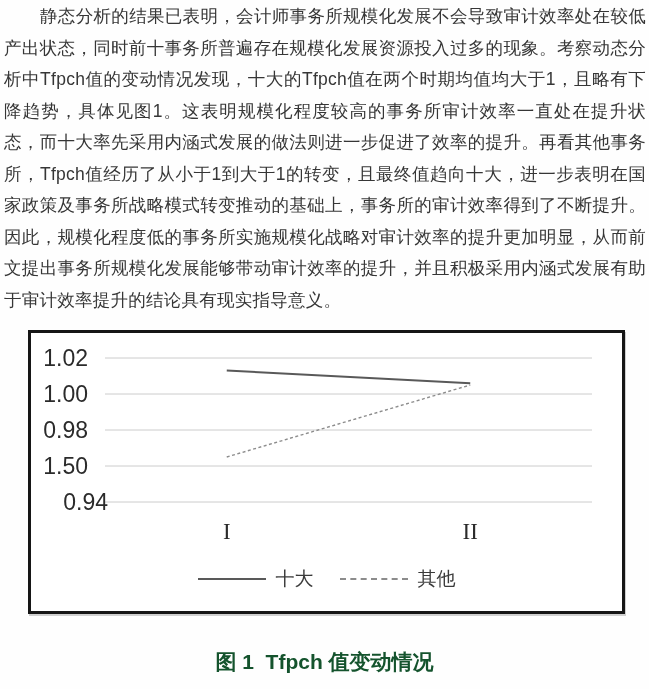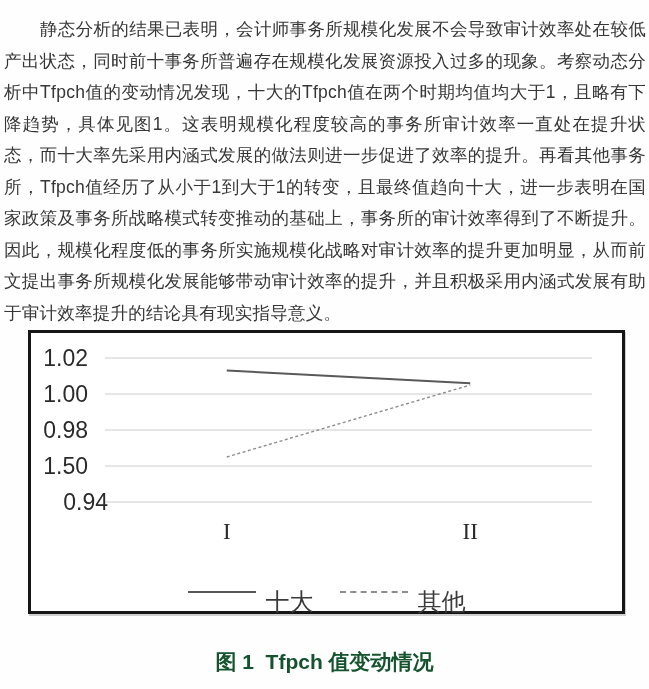--- a/index.html
+++ b/index.html
@@ -8,21 +8,21 @@
     width: 649px;
     height: 689px;
     background: #fefefe;
     overflow: hidden;
     font-family: "Liberation Sans", sans-serif;
   }
   .body-text {
     position: absolute;
     top: 0; left: 4px; right: 3px;
     margin: 0;
-    padding-top: 14px;
+    padding-top: 1px;
     font-size: 17.5px;
     line-height: 31.5px;
     letter-spacing: 0.25px;
     color: #363636;
     text-align: justify;
     text-indent: 36px;
   }
   .chart-frame {
     position: absolute;
     left: 28px; top: 330px;
@@ -59,23 +59,22 @@
     justify-content: center;
     align-items: center;
     gap: 26px;
   }
   .legend-item { display: flex; align-items: center; gap: 10px; }
   .legend-sample { width: 68px; height: 0; }
   .legend-sample.solid  { border-top: 2px solid #595959; }
   .legend-sample.dashed { border-top: 2px dashed #8c8c8c; }
   .legend-label {
     font-family: "Liberation Serif", serif;
-    font-size: 24px;
+    font-size: 19px;
     color: #3a3a3a;
-    margin-top: 20px;
   }
   .caption {
     position: absolute;
     left: 0; right: 0; top: 648px;
     text-align: center;
     font-size: 21px;
     font-weight: bold;
     color: #14532d;
     white-space: pre;
   }

